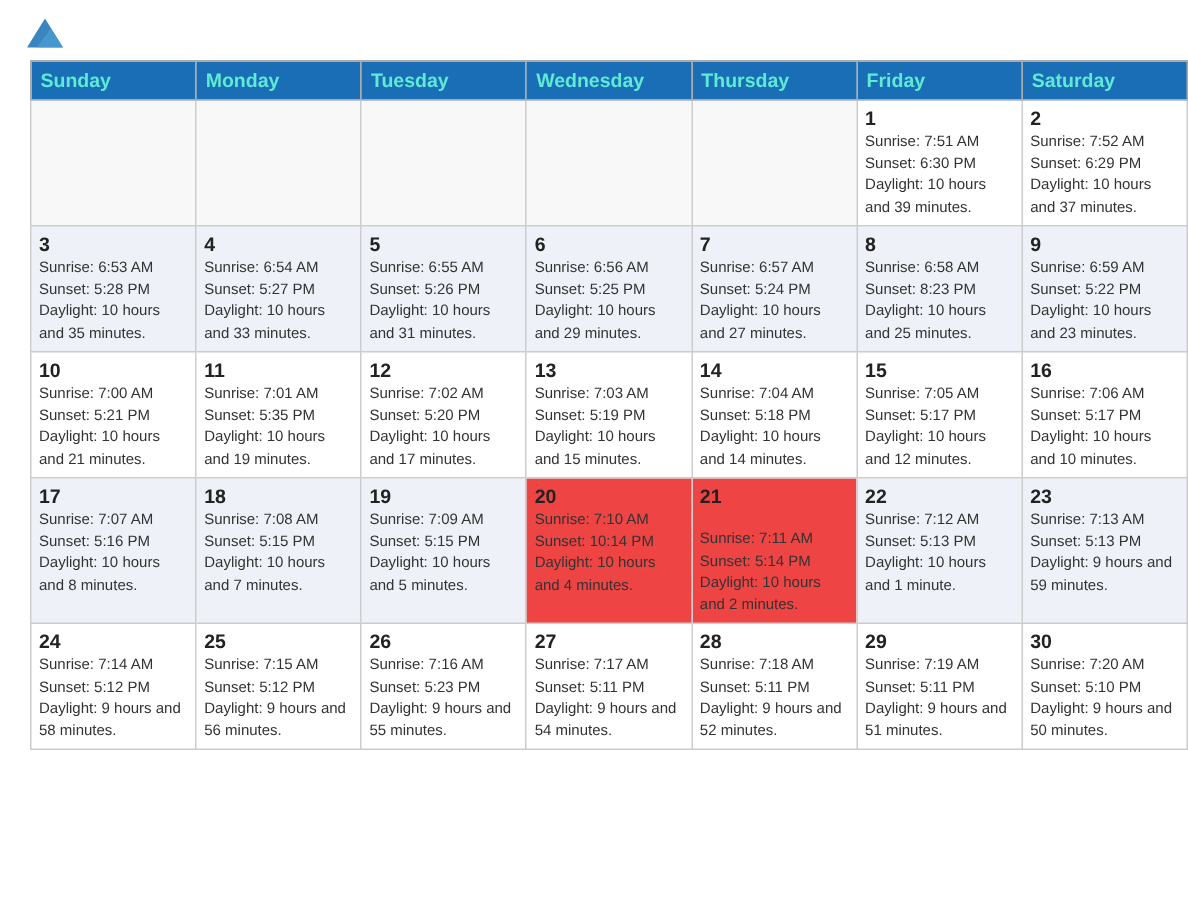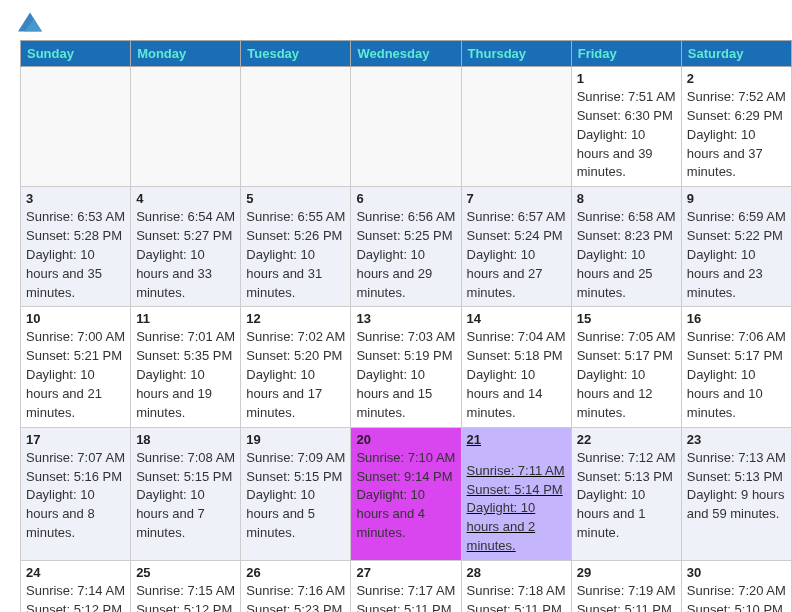--- a/index.html
+++ b/index.html
@@ -18,21 +18,21 @@
     
     .calendar { width: 100%; border-collapse: collapse; margin: 0 10px; }
     .calendar-wrapper { padding: 0 10px 6px 10px; }
     
     .calendar th { background: #1a6eb5; color: #5eead4; text-align: left; padding: 5px 6px; font-size: 13px; font-weight: bold; border: 1px solid #aaa; }
     .calendar td { border: 1px solid #ccc; vertical-align: top; padding: 4px 5px; font-size: 10.5px; width: 14.28%; background: #fff; height: 82px; }
     .calendar td.empty { background: #f8f8f8; }
     .calendar tr:nth-child(even) td:not(.empty) { background: #f0f4f9; }
     
     .day-num { font-size: 13px; font-weight: bold; color: #222; display: block; margin-bottom: 2px; }
-    .day-info { font-size: 13px; color: #333; line-height: 1.45; }
+    .day-info { font-size: 10px; color: #333; line-height: 1.45; }
   </style>
 </head>
 <body>
 
 <div class="header">
   <div class="logo">
     <div class="logo-text">
       <span class="logo-general"></span>
       <svg class="logo-icon" viewBox="0 0 30 24" xmlns="http://www.w3.org/2000/svg">
         <polygon points="0,24 15,0 30,24" fill="#1a6eb5" opacity="0.85"></polygon>
@@ -182,27 +182,27 @@
             <div class="day-info" style="white-space: pre-line;">Sunrise: 7:08 AM
 Sunset: 5:15 PM
 Daylight: 10 hours and 7 minutes.</div>
           </td>
           <td style="background: rgb(238, 242, 248);">
             <span class="day-num">19</span>
             <div class="day-info" style="white-space: pre-line;">Sunrise: 7:09 AM
 Sunset: 5:15 PM
 Daylight: 10 hours and 5 minutes.</div>
           </td>
-          <td style="background: #d946ef; margin-left: 31px;">
+          <td style="background: #ef4444; margin-left: 31px;">
             <span class="day-num">20</span>
             <div class="day-info" style="white-space: pre-line;">Sunrise: 7:10 AM
-Sunset: 9:14 PM
+Sunset: 10:14 PM
 Daylight: 10 hours and 4 minutes.</div>
           </td>
-          <td style="background: #c4b5fd; text-decoration: underline;">
+          <td style="background: #ef4444;">
             <span class="day-num">21</span>
             <div class="day-info" style="white-space: pre-line; margin-top: 15px;">Sunrise: 7:11 AM
 Sunset: 5:14 PM
 Daylight: 10 hours and 2 minutes.</div>
           </td>
           <td style="background: rgb(238, 242, 248);">
             <span class="day-num">22</span>
             <div class="day-info" style="white-space: pre-line;">Sunrise: 7:12 AM
 Sunset: 5:13 PM
 Daylight: 10 hours and 1 minute.</div>

